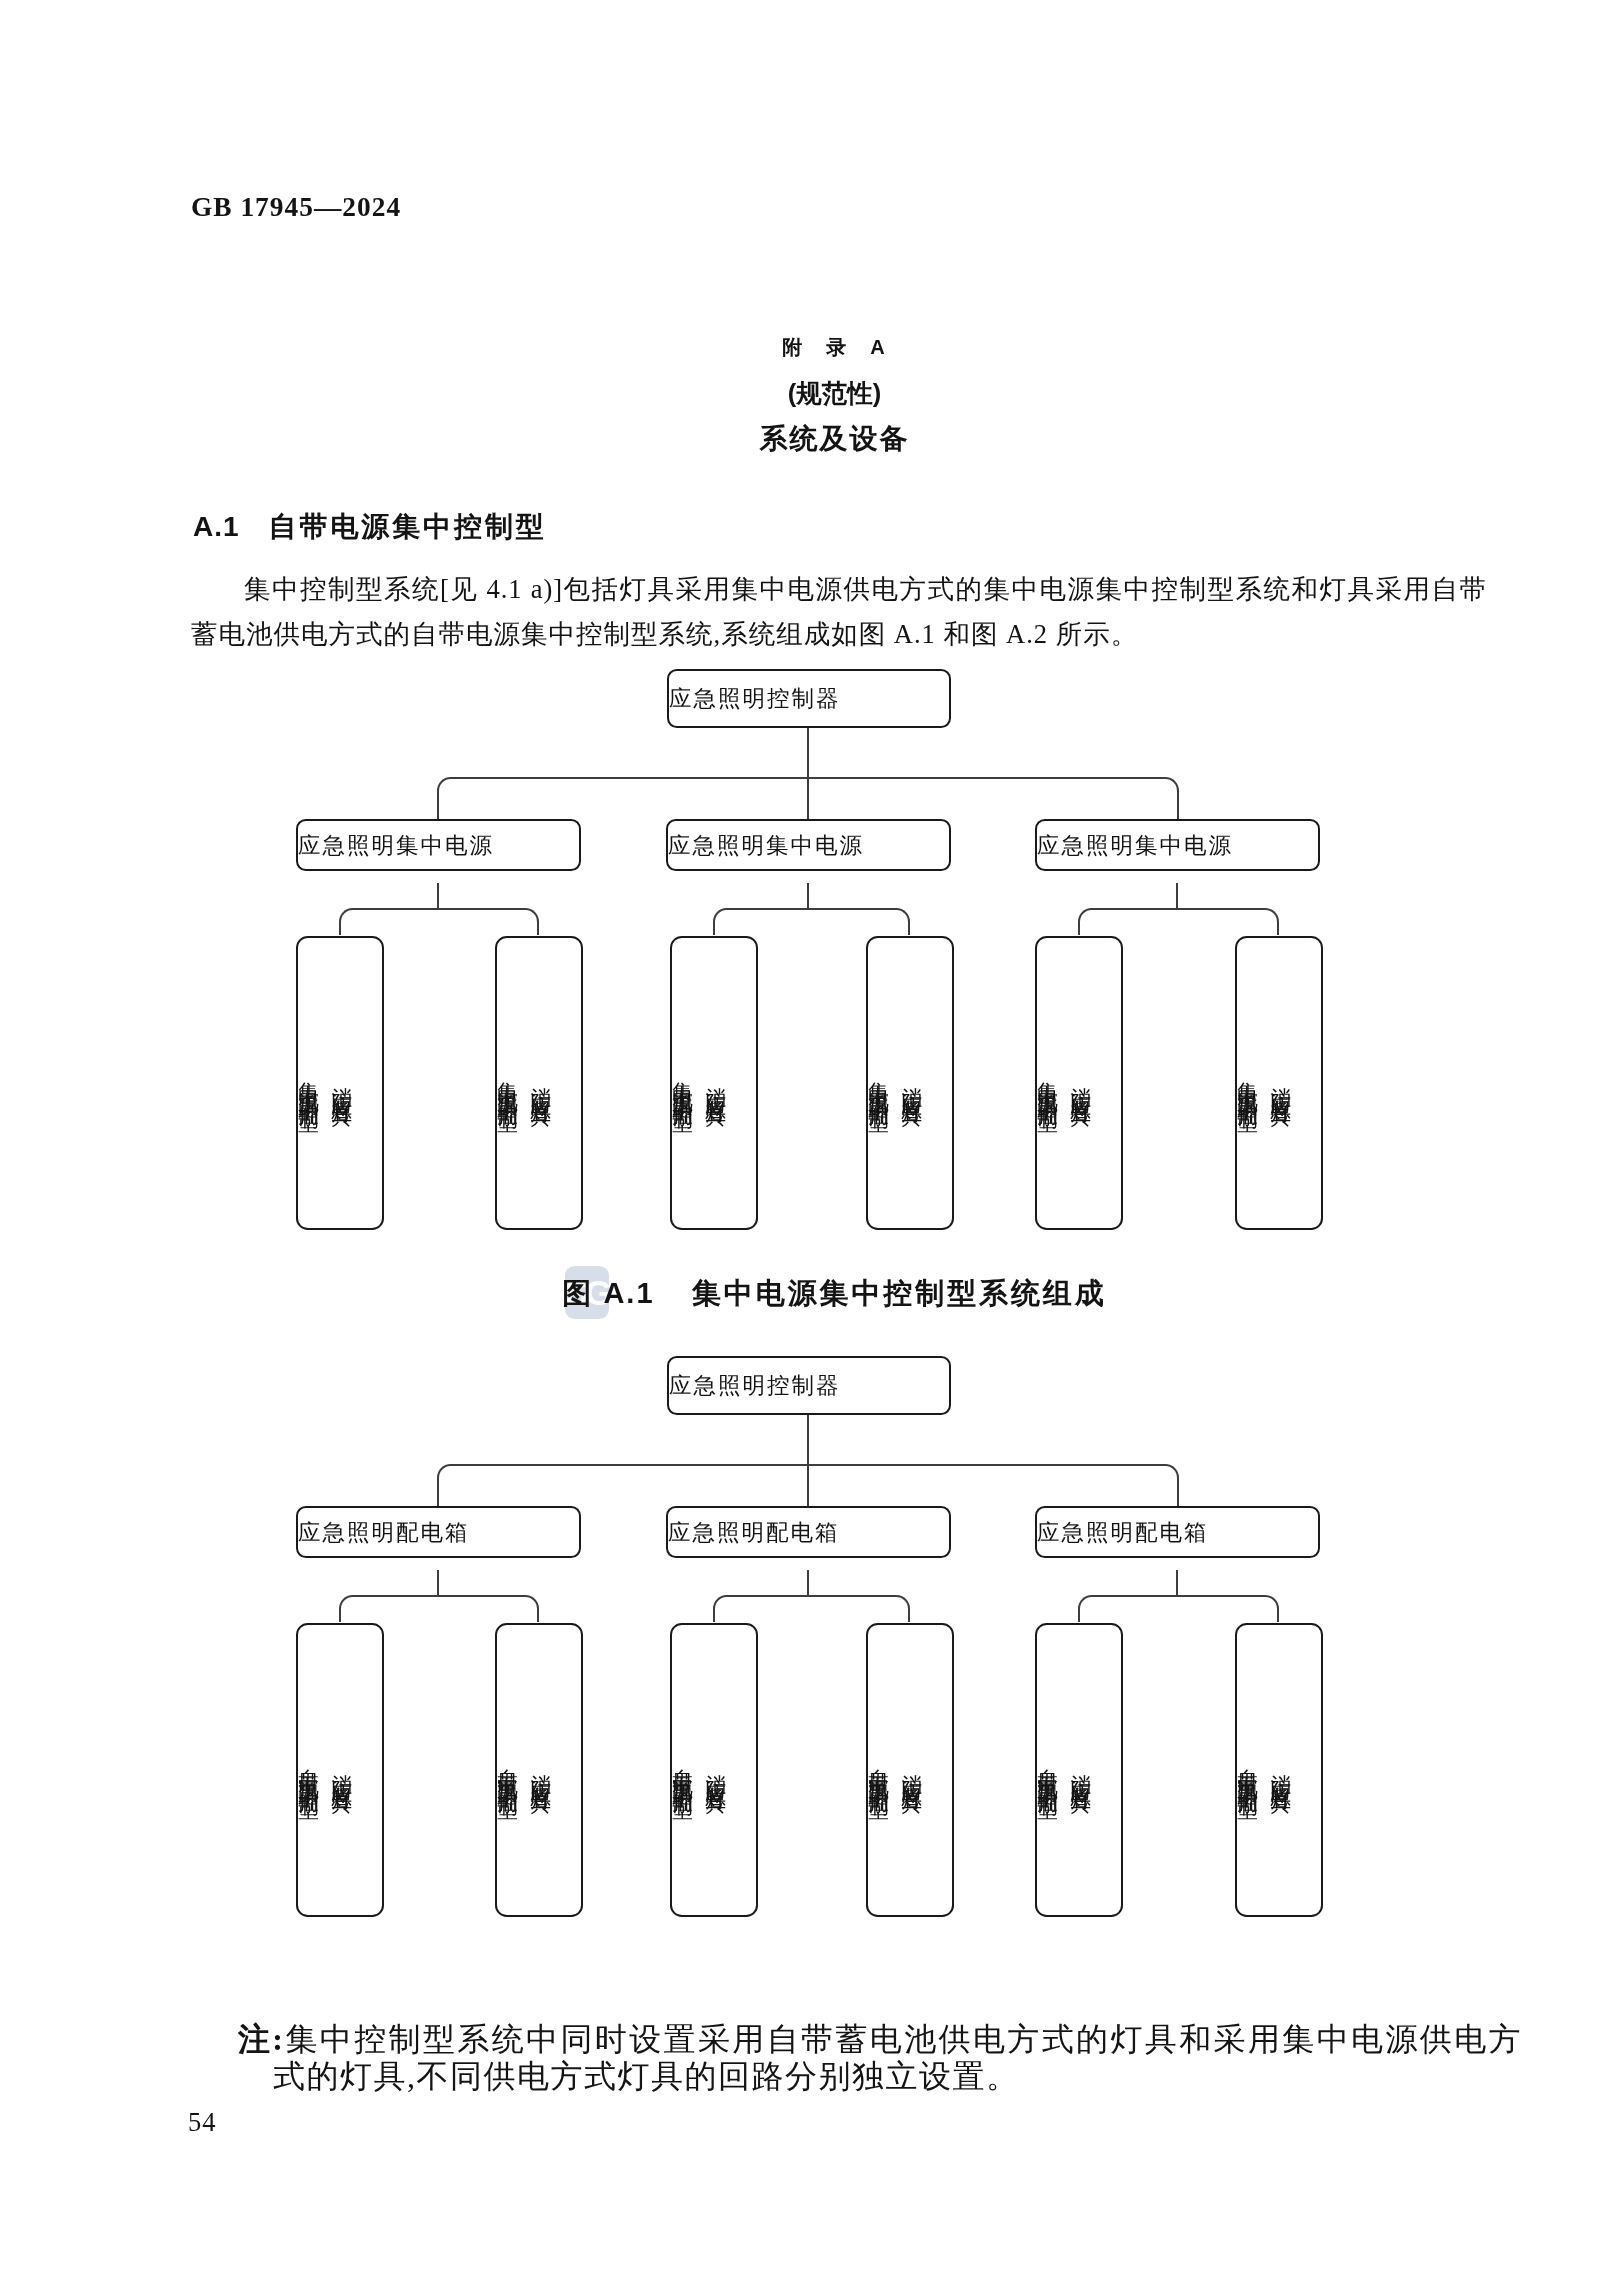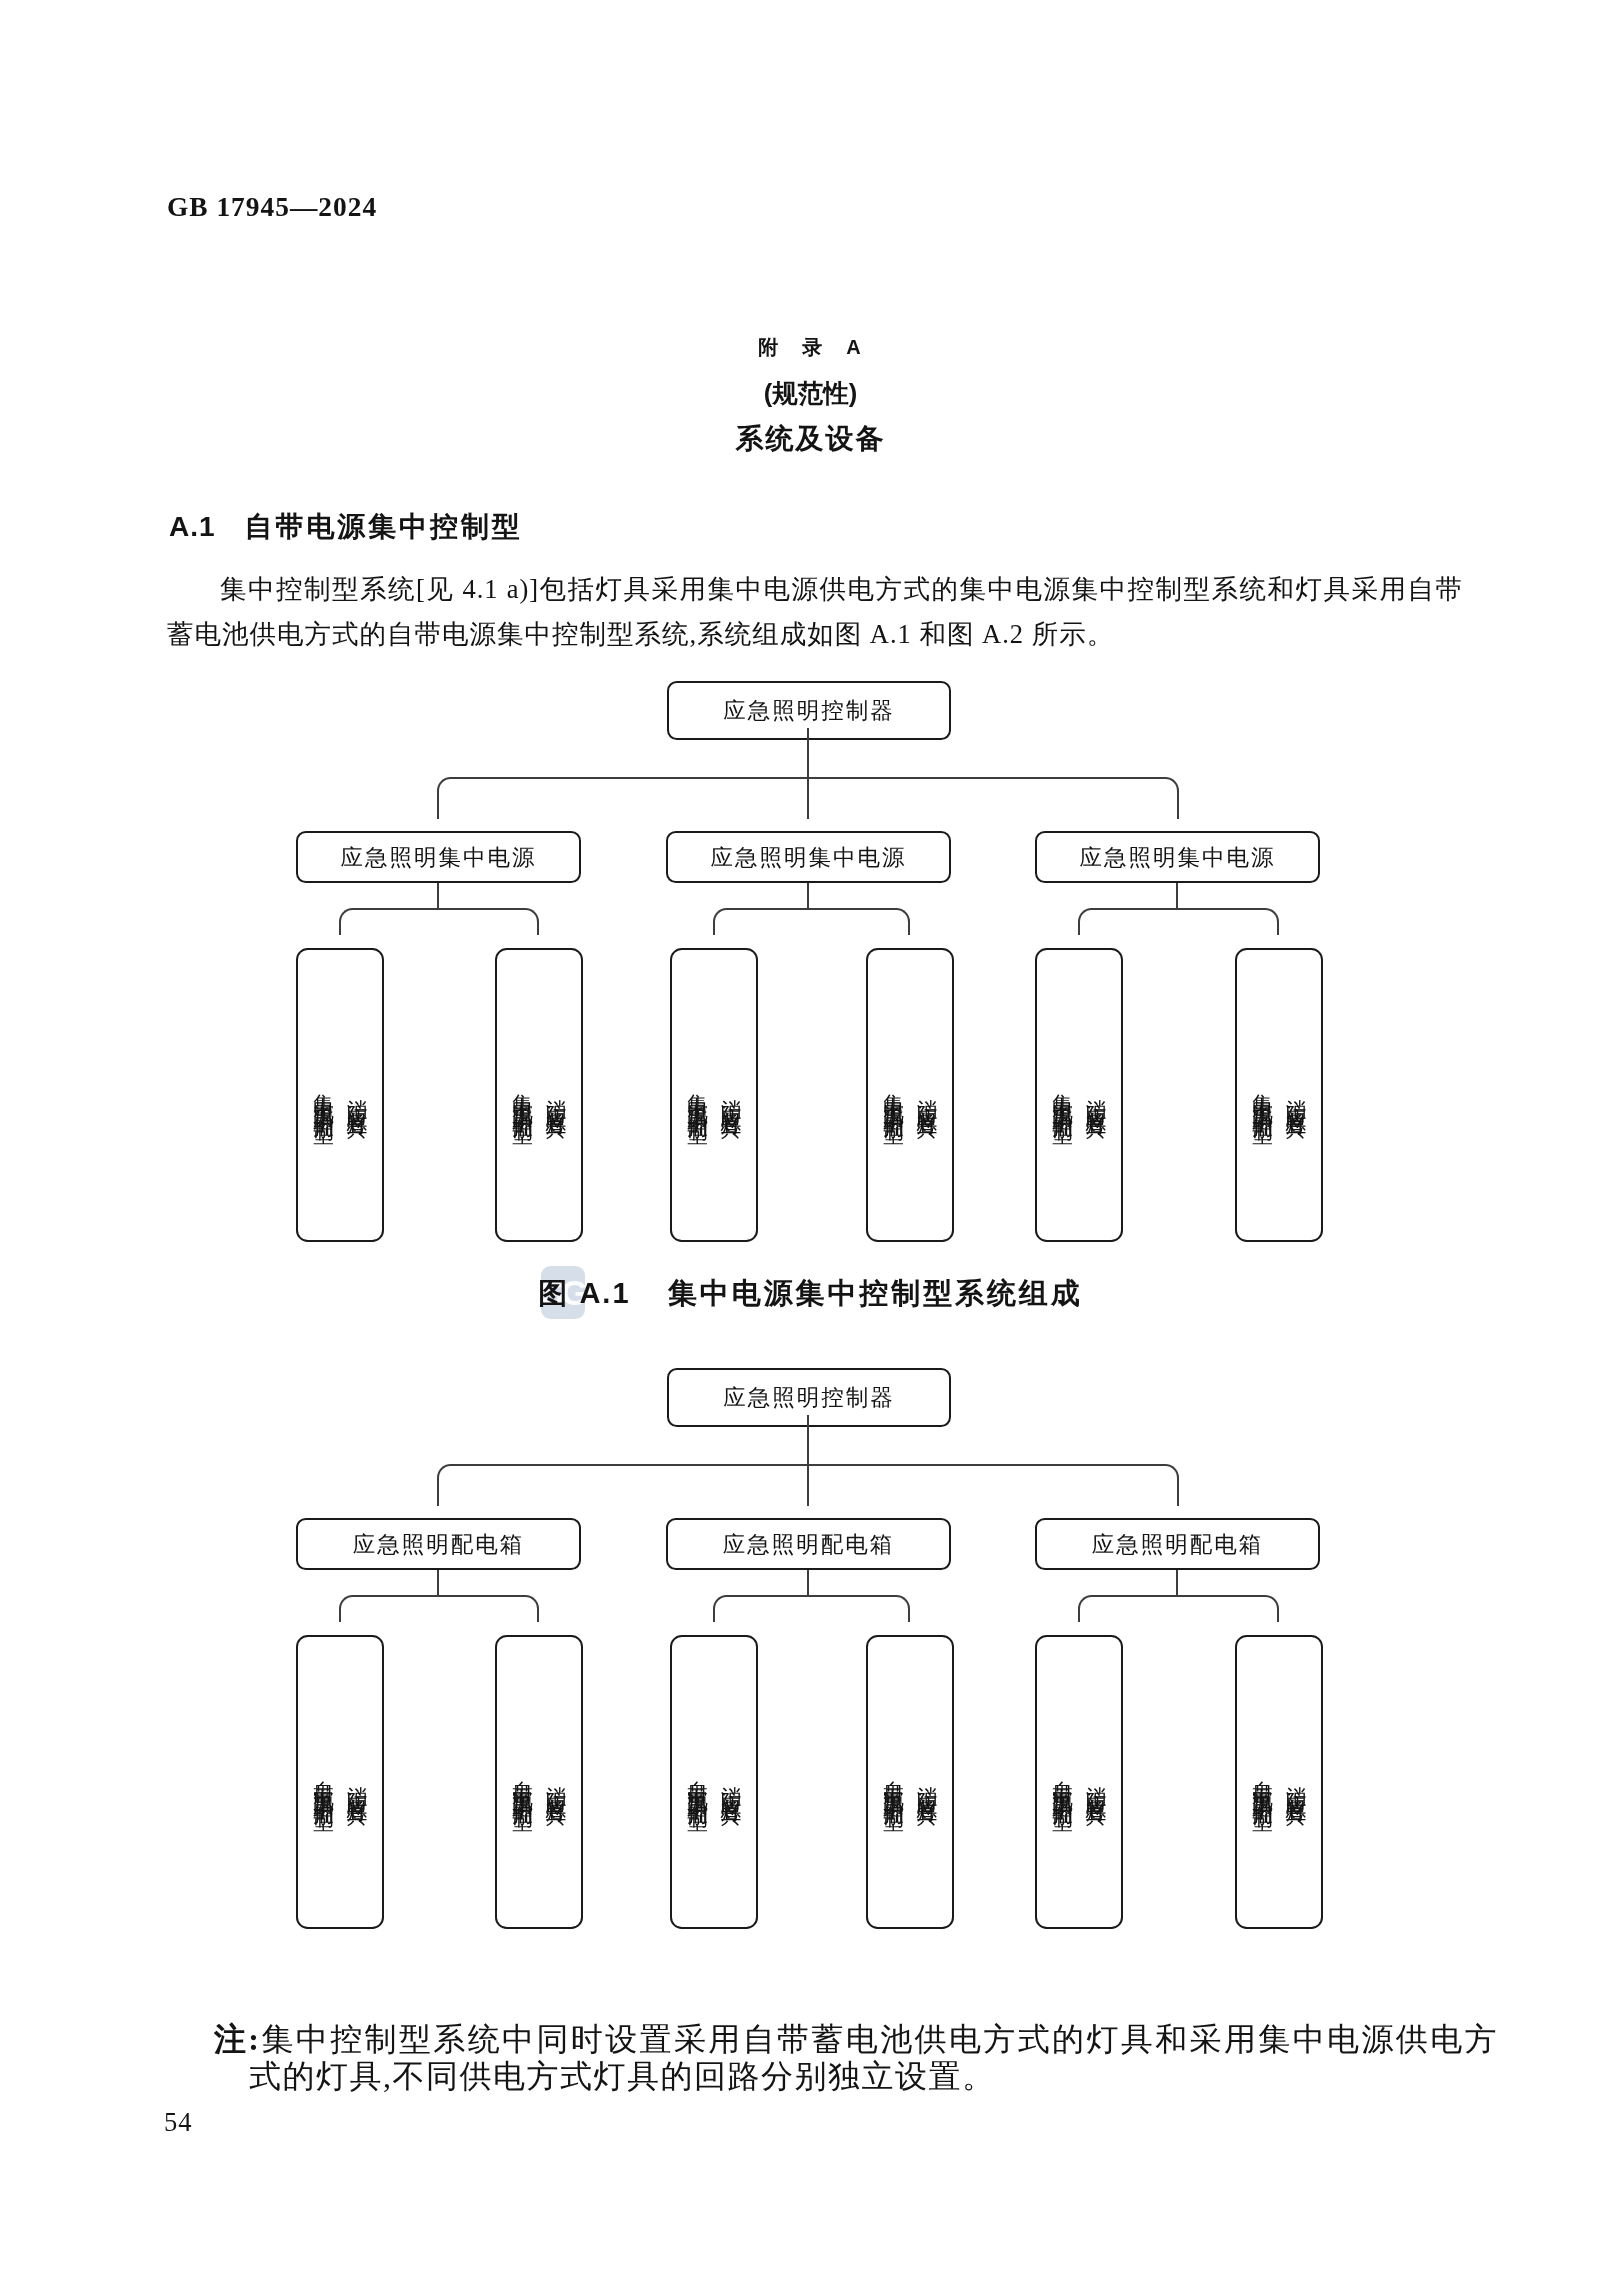--- a/index.html
+++ b/index.html
@@ -1,21 +1,21 @@
 <!DOCTYPE html>
 <html><head>
 <meta charset="utf-8">
 <style>
   html,body { margin:0; padding:0; background:#e8e8e8; }
   .page {
     position:relative; width:1621px; height:2293px; margin:0 auto;
     background:#ffffff; overflow:hidden;
     font-family:"Liberation Serif", serif; color:#141414;
   }
-  .abs { position:absolute; }
+  .abs { position:absolute;margin-left:24px; }
 
   
   .std-number {
     left:167px; top:192px; font-size:27.4px; font-weight:700;
     letter-spacing:1px; font-family:"Liberation Serif", serif;
   }
   .center-line { left:0; width:100%; text-align:center; font-family:"Liberation Sans", sans-serif; }
   .appendix-line1 { top:334px; font-size:20px; font-weight:700; letter-spacing:2px; }
   .appendix-line2 { top:376px; font-size:25.5px; font-weight:600; }
   .appendix-line3 { top:420px; font-size:28px; font-weight:700; letter-spacing:2px; }
@@ -32,23 +32,22 @@
     text-indent:53px; text-align:justify; text-justify:inter-character;
   }
 
   
   .figure { position:absolute; left:162px; width:1299px; height:561px; }
   #fig-a1 { top:669px; }
   #fig-a2 { top:1356px; }
 
   .node {
     position:absolute; background:#fff; border:2.9px solid #1a1a1a;
-    border-radius:9.8px; display:flex; align-items:center; justify-content:center;
+    border-radius:9.8px; display:flex; align-items:center; 
     box-sizing:border-box;
-    margin-top:12px;
   }
   .node .hlabel { font-size:22.5px; letter-spacing:2px; white-space:nowrap; }
   .nroot { left:505px; top:0;   width:284px; height:59px; }
   .nmid  {             top:150px; width:285px; height:52px; }
   .mid1 { left:134px; } .mid2 { left:504px; } .mid3 { left:873px; }
   .nleaf {
     top:267px; width:88px; height:294px; border-radius:11.8px;
     flex-direction:row; gap:12.7px;
   }
   .lf1 { left:134px; } .lf2 { left:333px; } .lf3 { left:508px; }

